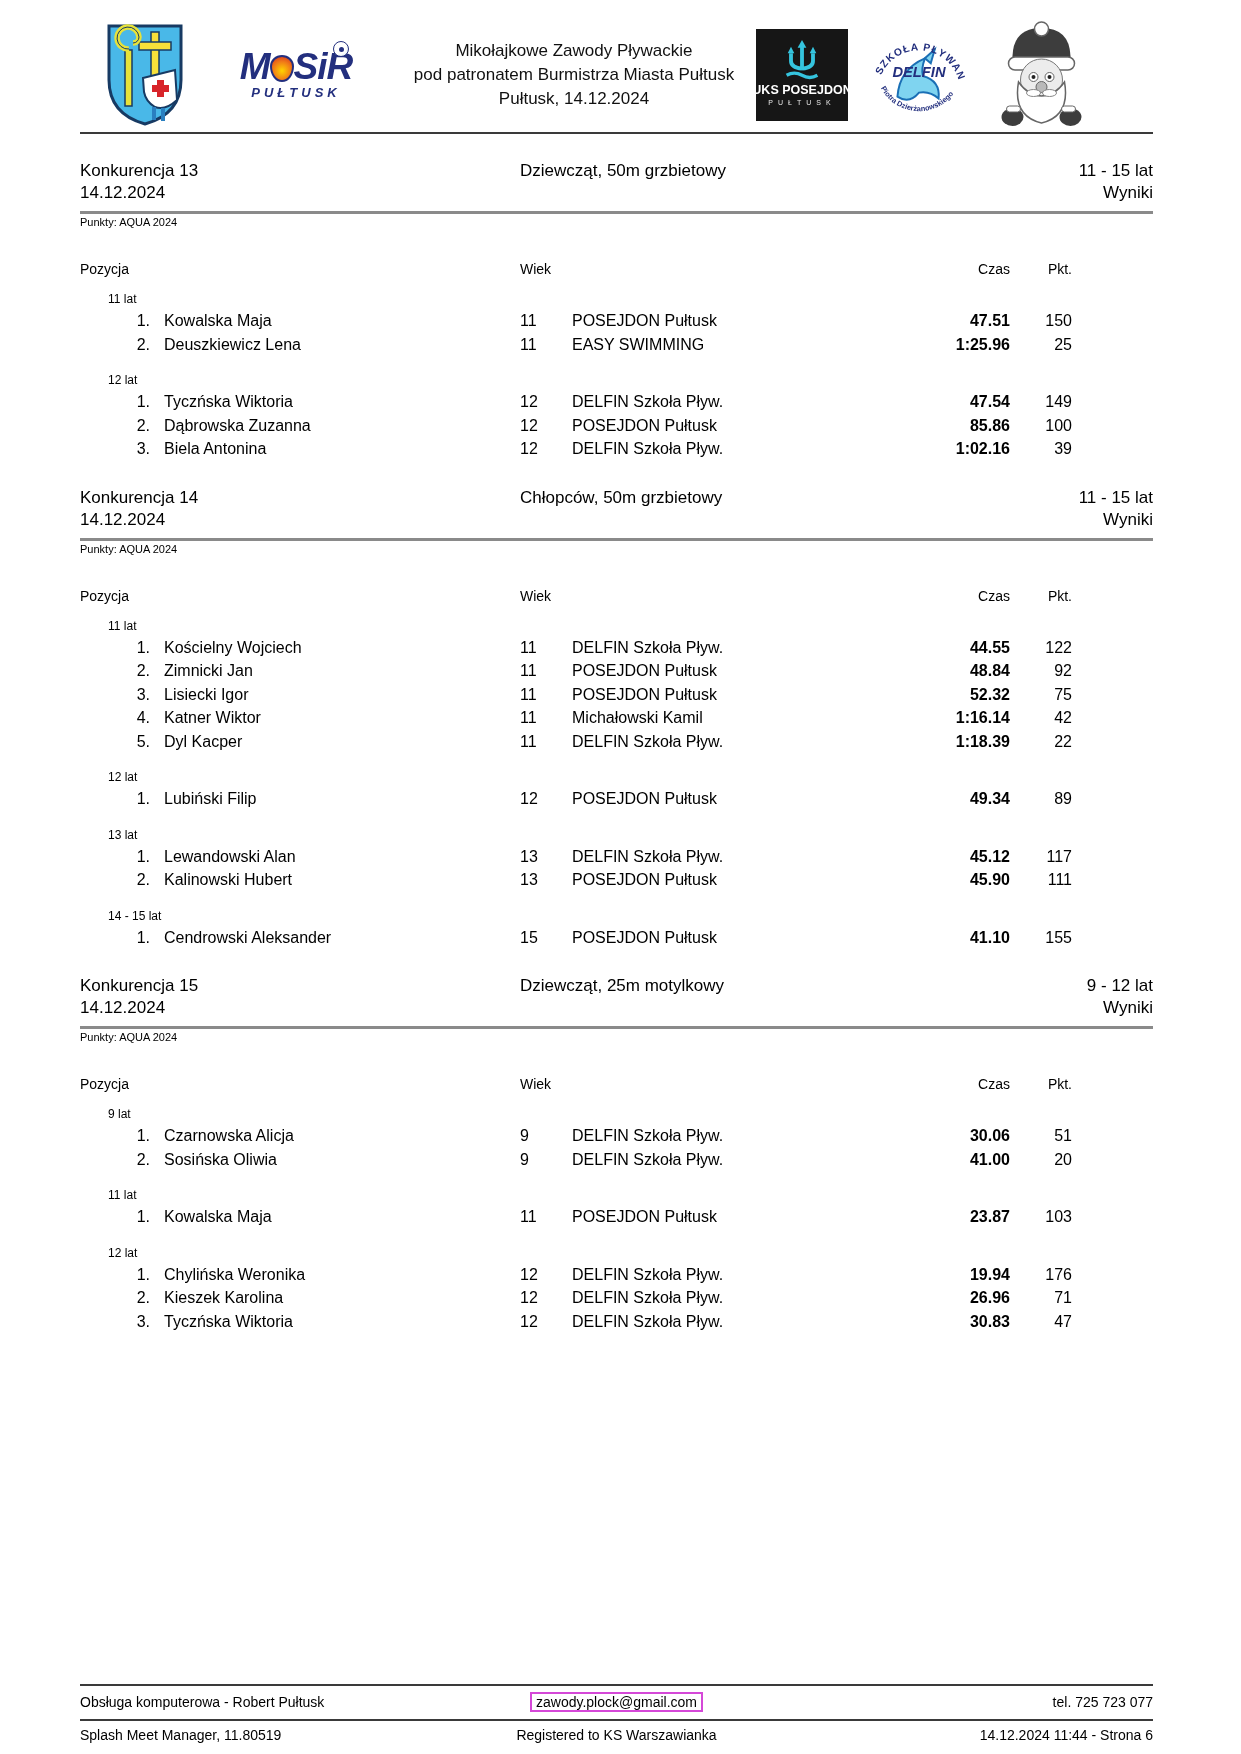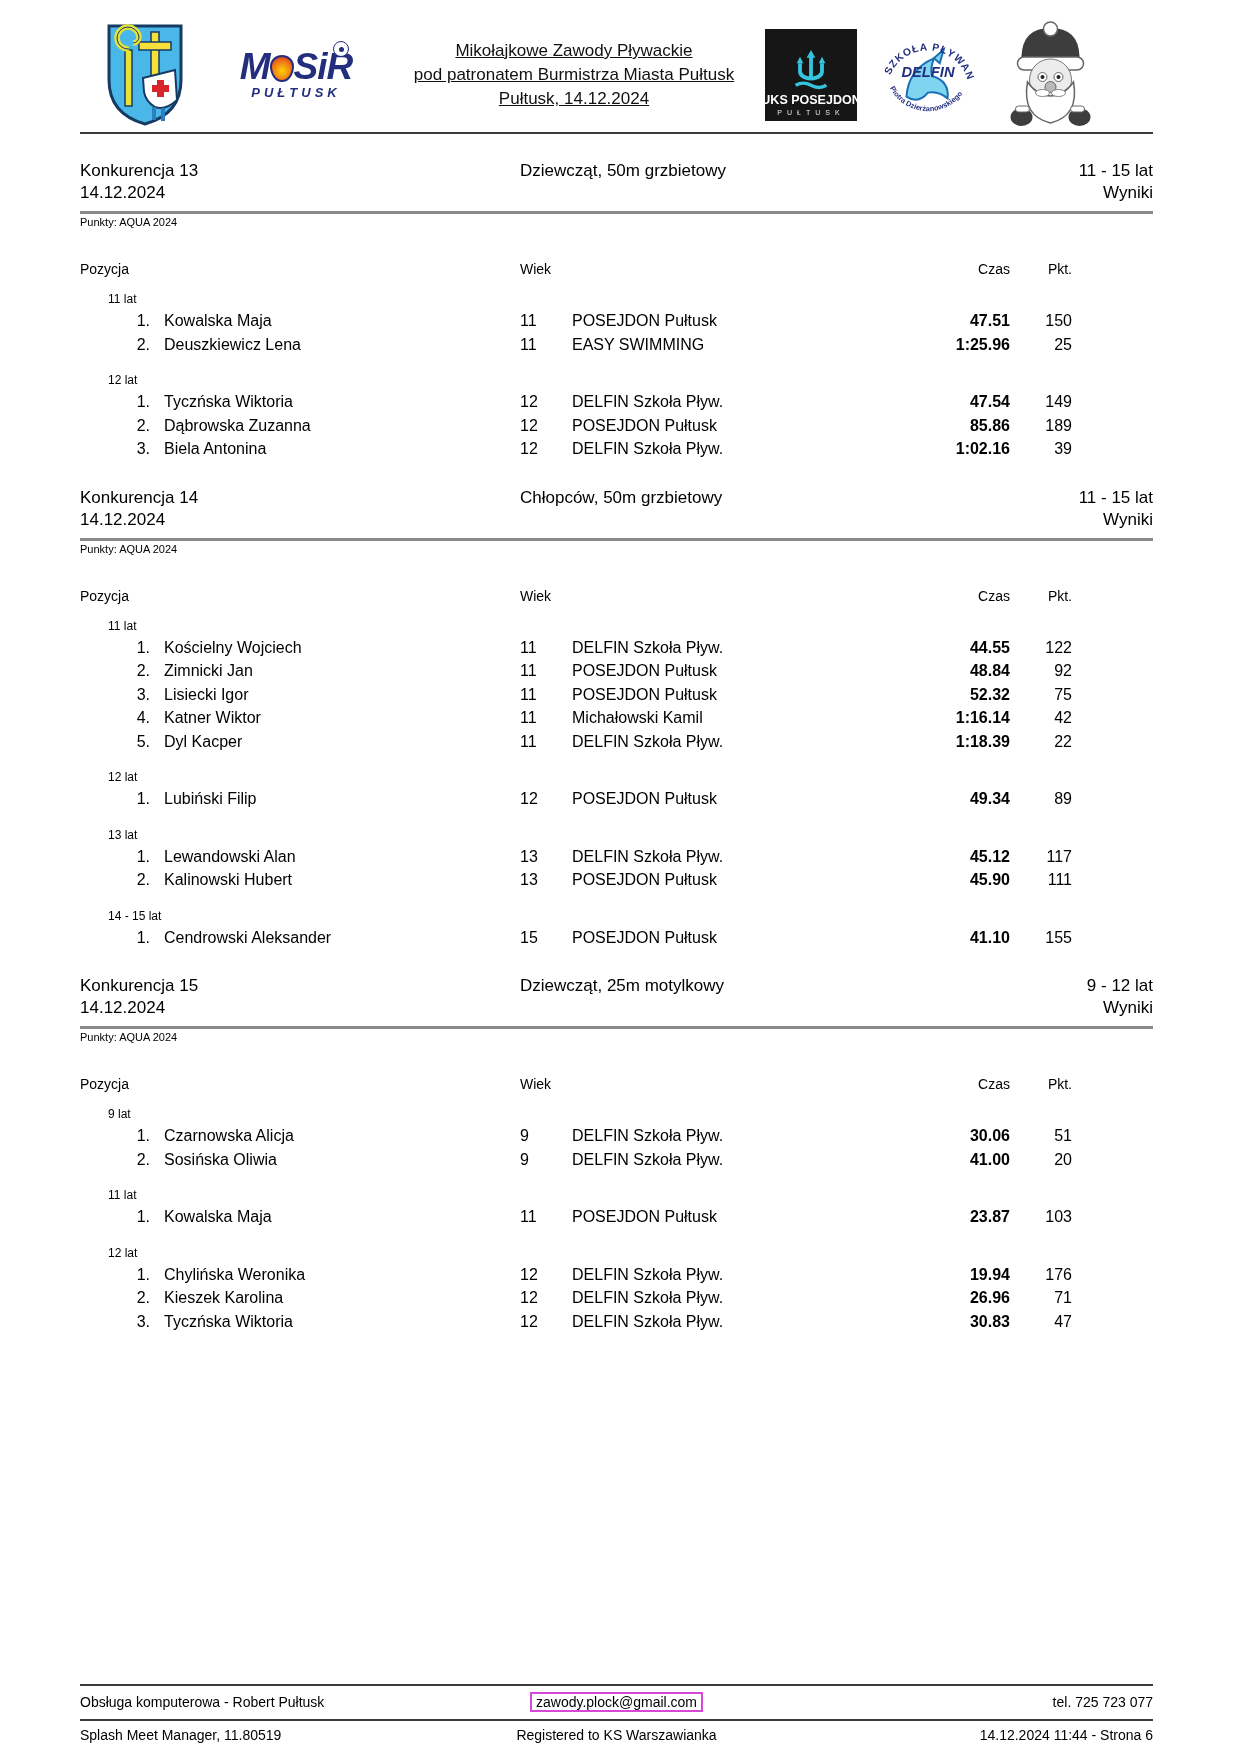--- a/index.html
+++ b/index.html
@@ -15,22 +15,22 @@
   .crest { width:80px; height:106px; margin-left:25px; flex:0 0 auto; }
   .mosir-logo { margin-left:36px; width:150px; flex:0 0 auto; text-align:center; position:relative; }
   .mosir-word { font-size:37px; font-weight:bold; font-style:italic; color:#232f7e; letter-spacing:-1px; line-height:36px; white-space:nowrap; }
   .mosir-drop { display:inline-block; width:24px; height:27px; vertical-align:-3px;
     background:radial-gradient(circle at 50% 60%, #ffd400 0%, #f07818 55%, #d42a1e 100%);
     border:2px solid #232f7e; border-radius:50% 50% 50% 50% / 42% 42% 58% 58%; }
   .mosir-city { font-size:13px; font-weight:bold; font-style:italic; color:#232f7e; letter-spacing:4px; line-height:16px; }
   .mosir-ball { position:absolute; top:-8px; right:22px; width:16px; height:16px; border:1.5px solid #232f7e; border-radius:50%;
     background:radial-gradient(circle at 35% 35%, #fff 55%, #cfe2ee 100%); }
   .mosir-ball::after{ content:""; position:absolute; left:5px; top:5px; width:5px; height:5px; background:#232f7e; border-radius:50%; }
-  .title-block { margin-left:22px; width:362px; flex:0 0 auto; text-align:center; font-size:17px; line-height:24px; color:#111;text-decoration:underline; }
-  .posejdon { margin-left:10px; width:92px; height:92px; flex:0 0 auto; background:#161616; display:flex; flex-direction:column; align-items:center; justify-content:flex-start; padding-top:20px; }
+  .title-block { margin-left:22px; width:362px; flex:0 0 auto; text-align:center; font-size:17px; line-height:24px; color:#111; }
+  .posejdon { margin-left:1px; width:92px; height:92px; flex:0 0 auto; background:#161616; display:flex; flex-direction:column; align-items:center; justify-content:flex-start; padding-top:10px; }
   .posejdon-name { color:#fff; font-weight:bold; font-size:12.5px; white-space:nowrap; line-height:14px; }
   .posejdon-city { color:#e8e8e8; font-size:7px; letter-spacing:5px; line-height:11px; }
   .delfin { margin-left:22px; width:98px; height:98px; flex:0 0 auto; }
   .santa { margin-left:26px; width:94px; height:110px; flex:0 0 auto; }
   .head-rule { border-top:2px solid #3a3a3a; }
 
   
   .event-section { margin-top:26px; }
   .ev-head { display:grid; grid-template-columns:440px 1fr 210px; font-size:17px; line-height:22px; }
   .ev-right { text-align:right; }
@@ -194,21 +194,21 @@
         <span class="c-time">47.54</span>
         <span class="c-pkt">149</span>
         <span></span>
       </div>
           <div class="grid-row result-row">
         <span class="c-rank">2.</span>
         <span class="c-name">Dąbrowska Zuzanna</span>
         <span class="c-age">12</span>
         <span class="c-club">POSEJDON Pułtusk</span>
         <span class="c-time">85.86</span>
-        <span class="c-pkt">189</span>
+        <span class="c-pkt">100</span>
         <span></span>
       </div>
           <div class="grid-row result-row">
         <span class="c-rank">3.</span>
         <span class="c-name">Biela Antonina</span>
         <span class="c-age">12</span>
         <span class="c-club">DELFIN Szkoła Pływ.</span>
         <span class="c-time">1:02.16</span>
         <span class="c-pkt">39</span>
         <span></span>

